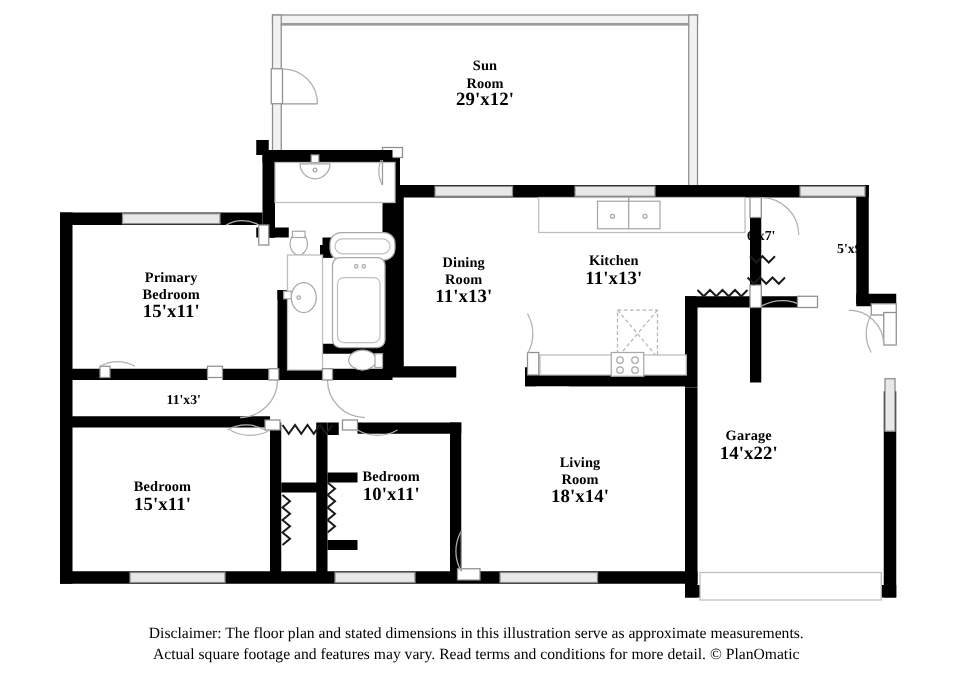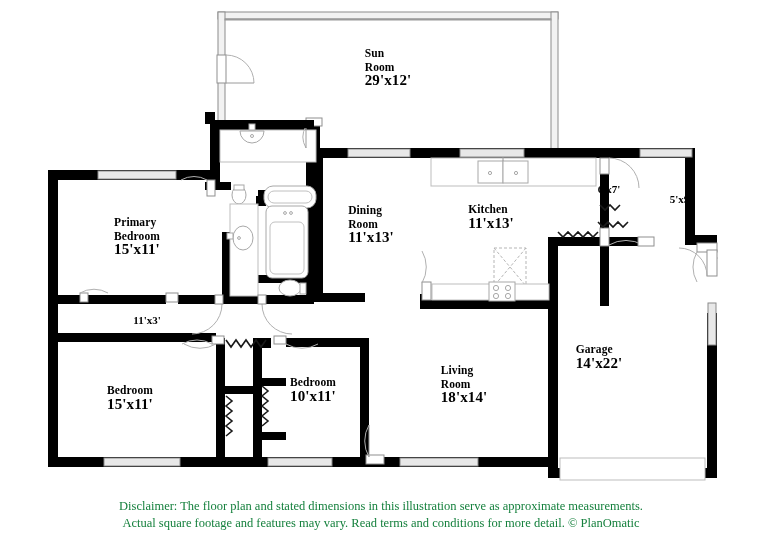--- a/index.html
+++ b/index.html
@@ -32,21 +32,21 @@
   .fixture   { fill: #ffffff; stroke: #a8a8a8; stroke-width: 1; }
   .fixture-l { fill: #ffffff; stroke: #c0c0c0; stroke-width: 1; }
   .swing     { fill: none; stroke: #b0b0b0; stroke-width: 1; }
   .doorleaf  { fill: #ffffff; stroke: #8f8f8f; stroke-width: 1; }
   .dashbox   { fill: none; stroke: #b5b5b5; stroke-width: 1; stroke-dasharray: 3 2; }
   .zig       { fill: none; stroke: #1a1a1a; stroke-width: 1.6; }
   .counter   { fill: #ffffff; stroke: #bdbdbd; stroke-width: 1; }
 
   .room-label {
     position: absolute;
-    text-align: left;
+    text-align: center;
     font-family: "Liberation Serif", serif;
     font-weight: bold;
     font-size: 11.5px;
     line-height: 13.5px;
     color: #000000;
     white-space: nowrap;
     letter-spacing: 0.1px;
     transform: translate(-50%, -50%);
     pointer-events: none;
   }
@@ -63,21 +63,21 @@
   }
   #disclaimer {
     position: absolute;
     left: 0;
     right: 0;
     top: 498px;
     text-align: center;
     font-family: "Liberation Serif", serif;
     font-size: 12.5px;
     line-height: 17px;
-    color: #15803d;
+    color: #000000;
   }
   #disclaimer .line1 { display: block; }
   #disclaimer .line2 { display: block; }
 </style>
 </head>
 <body>
 
 <div id="plan-root">
 
   <svg id="floorplan-svg" viewBox="0 0 762 554">

